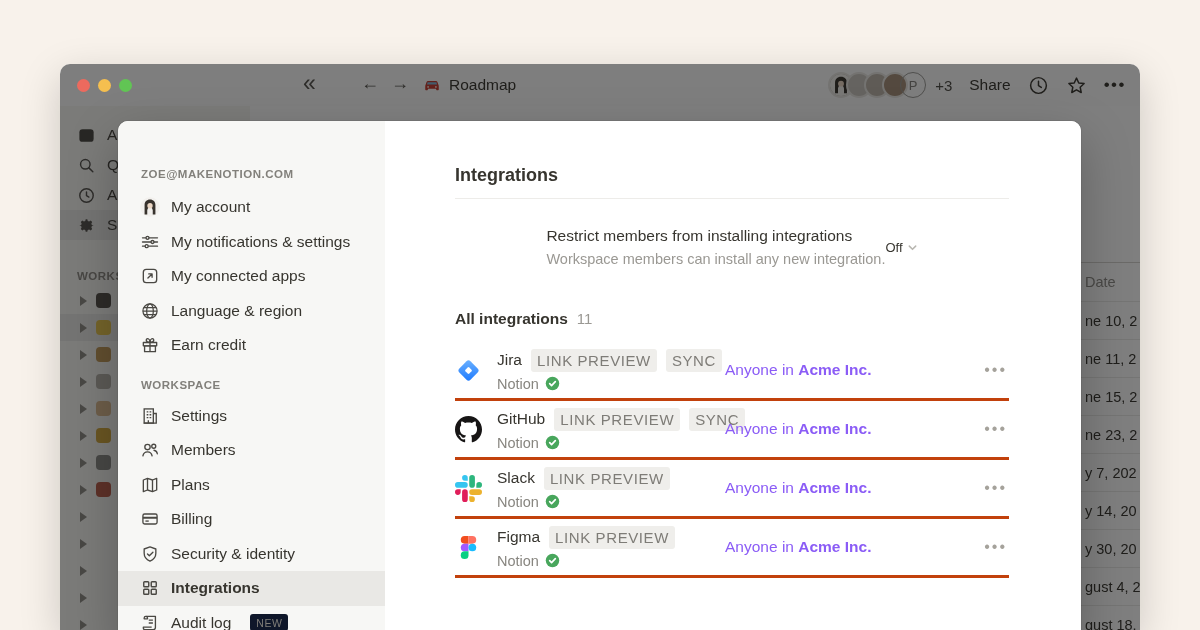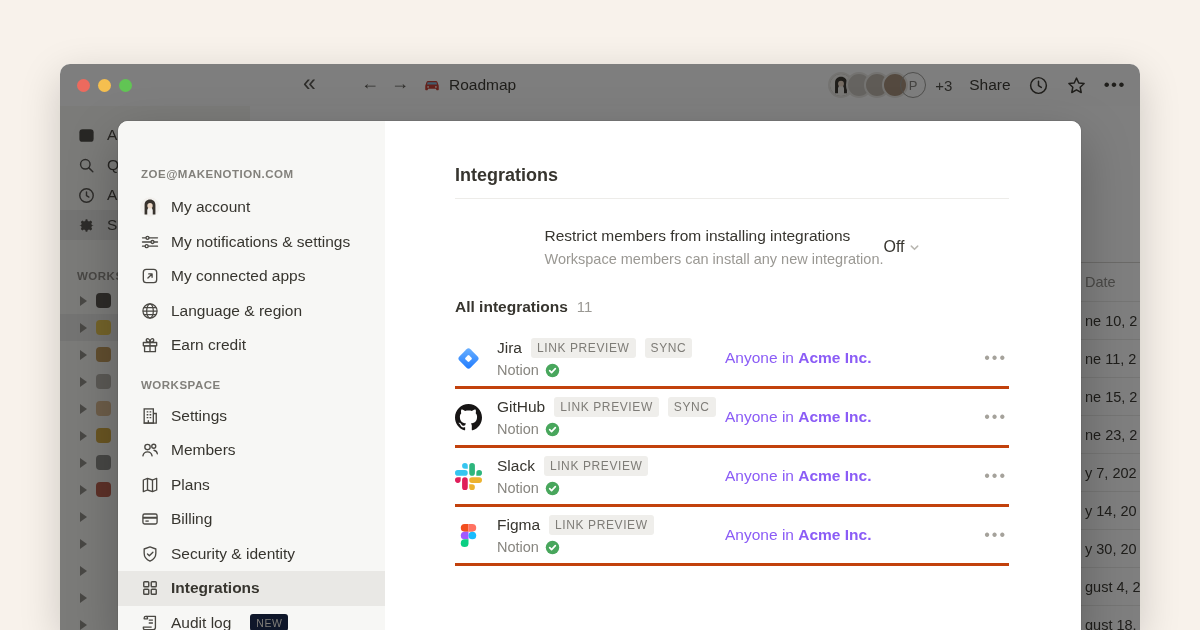--- a/index.html
+++ b/index.html
@@ -70,35 +70,35 @@
   .nav-section{margin-top:16px;padding:0 0 8px 23px;font-size:11.5px;font-weight:600;letter-spacing:.5px;color:#82807B;}
   .nav-avatar{width:20px;height:20px;border-radius:50%;overflow:hidden;flex-shrink:0;}
   .new-badge{margin-left:8px;background:#0f172a;color:#7F7D78;font-size:10.5px;font-weight:500;letter-spacing:.5px;padding:2.5px 6px;border-radius:3px;}
   
   .modal-content{flex:1;background:#fff;padding:0 72px 0 70px;overflow:hidden;}
   .page-title{margin-top:44px;font-size:18px;font-weight:700;color:#37352F;}
   .hr{margin-top:12px;border-top:1px solid #EDECE9;}
   .setting-row{margin-top:28px;display:flex;align-items:center;justify-content:center;}
   .setting-title{font-size:15.5px;color:#37352F;}
   .setting-sub{margin-top:6px;font-size:14.5px;color:#9A9893;}
-  .dropdown{display:flex;align-items:center;gap:4px;font-size:16px;color:#37352F;cursor:pointer;}
+  .dropdown{display:flex;align-items:center;gap:4px;font-size:13px;color:#37352F;cursor:pointer;}
   .dropdown svg{width:11px;height:11px;color:#B8B6B0;}
   .all-int{margin-top:31px;display:flex;align-items:baseline;gap:9px;}
   .all-int .lbl{font-size:15.5px;font-weight:700;color:#37352F;}
-  .all-int .cnt{font-size:15px;color:#9A9893;}
+  .all-int .cnt{font-size:15px;color:#9A9893;margin-top:12px;}
   .itable{margin-top:14px;}
   .ithead{display:flex;align-items:center;height:38px;border-top:1px solid #E3E2DE;border-bottom:1px solid #EDECE9;font-size:14px;color:#87857F;}
   .ithead .h1c{width:270px;} .ithead .h2c{flex:1;}
   .irow{display:flex;align-items:center;height:59px;border-bottom:3px solid #c2410c;}
   .icell{width:270px;flex-shrink:0;display:flex;align-items:center;gap:15px;}
   .ilogo{width:27px;height:27px;flex-shrink:0;}
   .ilogo svg{width:100%;height:100%;}
   .nameline{display:flex;align-items:center;white-space:nowrap;}
   .iname{font-size:15.5px;font-weight:500;color:#37352F;}
-  .ibadge{margin-left:9px;background:#EFEEEB;color:#7E7C77;font-size:12px;font-weight:500;letter-spacing:.6px;padding:3px 6px;border-radius:3px;}
+  .ibadge{margin-left:9px;background:#EFEEEB;color:#7E7C77;font-size:15px;font-weight:500;letter-spacing:.6px;padding:3px 6px;border-radius:3px;}
   .pubs{margin-top:4px;display:flex;align-items:center;gap:6px;font-size:14.5px;color:#87857F;}
   .vcheck{width:15px;height:15px;}
   .ucell{flex:1;font-size:15.5px;color:#8b5cf6;}
   .ucell b{font-weight:700;}
   .row-menu{color:#A5A29B;font-size:16px;letter-spacing:2px;cursor:pointer;padding-right:2px;}
   svg{display:block;}
 </style>
 </head>
 <body>
 

